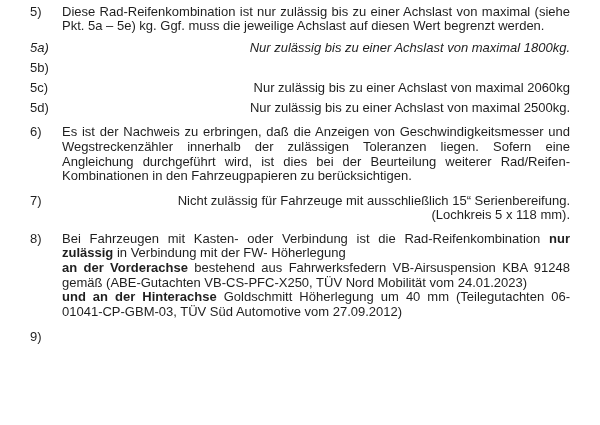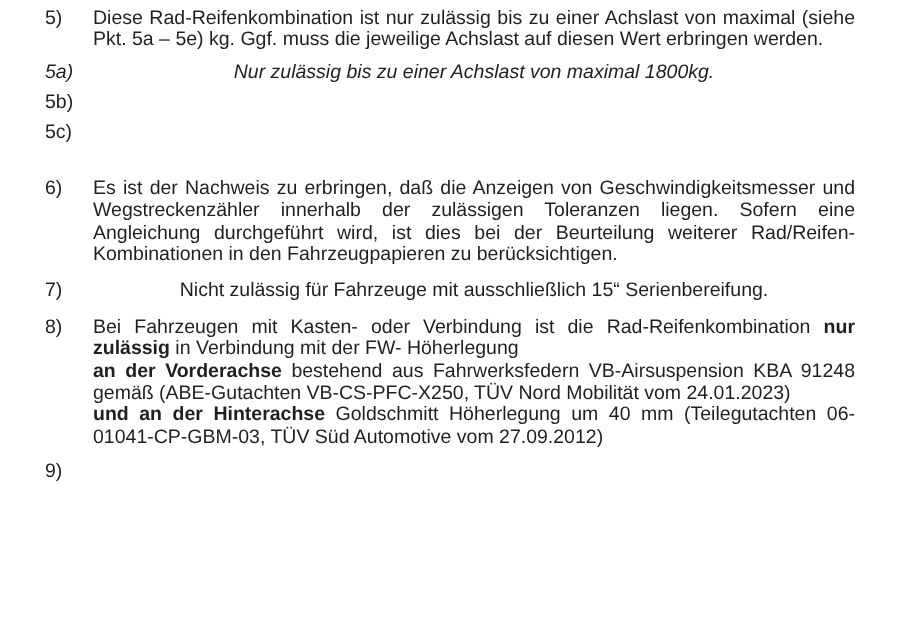--- a/index.html
+++ b/index.html
@@ -24,68 +24,78 @@
     display: flex;
     align-items: flex-start;
   }
   .num {
     flex: 0 0 32px;
     width: 32px;
   }
   .body {
     width: 508px;
   }
-  .para { text-align: center; }
+  .para { text-align: right; }
   .para.justify { text-align: justify; }
   .para b { font-weight: bold; }
 
   
   .item:nth-child(1) { margin-bottom: 7.5px; }
   .item:nth-child(2) { margin-bottom: 5.3px; font-style: italic; }
   .item:nth-child(3) { margin-bottom: 5.3px; }
-  .item:nth-child(4) { margin-bottom: 22px; }
+  .item:nth-child(4) { margin-bottom: 5px; }
   .item:nth-child(5) { margin-bottom: 9.5px; }
   .item:nth-child(6) { margin-bottom: 9.5px; }
   .item:nth-child(7) { margin-bottom: 8.5px; }
   .item:nth-child(8) { margin-bottom: 10.5px; }
   .item:nth-child(9) { margin-bottom: 0; }
 </style>
 </head>
 <body>
 
 <div class="doc">
   <div id="doc-list">
       <div class="item">
         <div class="num">5)</div>
         <div class="body">
-          <div class="para justify"><span>Diese Rad-Reifenkombination ist nur zulässig bis zu einer Achslast von maximal (siehe Pkt. 5a – 5e) kg. Ggf. muss die jeweilige Achslast auf diesen Wert erbringen werden.</span></div>
+          <div class="para justify"><span>Diese Rad-Reifenkombination ist nur zulässig bis zu einer Achslast von maximal (siehe Pkt. 5a – 5e) kg. Ggf. muss die jeweilige Achslast auf diesen Wert begrenzt werden.</span></div>
         </div>
       </div>
       <div class="item">
         <div class="num">5a)</div>
         <div class="body">
           <div class="para"><span>Nur zulässig bis zu einer Achslast von maximal 1800kg.</span></div>
         </div>
       </div>
       <div class="item">
         <div class="num">5b)</div>
       </div>
       <div class="item">
         <div class="num">5c)</div>
+        <div class="body">
+          <div class="para"><span>Nur zulässig bis zu einer Achslast von maximal 2060kg</span></div>
+        </div>
+      </div>
+      <div class="item">
+        <div class="num">5d)</div>
+        <div class="body">
+          <div class="para"><span>Nur zulässig bis zu einer Achslast von maximal 2500kg.</span></div>
+        </div>
       </div>
       <div class="item">
         <div class="num">6)</div>
         <div class="body">
           <div class="para justify"><span>Es ist der Nachweis zu erbringen, daß die Anzeigen von Geschwindigkeitsmesser und Wegstreckenzähler innerhalb der zulässigen Toleranzen liegen. Sofern eine Angleichung durchgeführt wird, ist dies bei der Beurteilung weiterer Rad/Reifen-Kombinationen in den Fahrzeugpapieren zu berücksichtigen.</span></div>
         </div>
       </div>
       <div class="item">
         <div class="num">7)</div>
         <div class="body">
           <div class="para"><span>Nicht zulässig für Fahrzeuge mit ausschließlich 15“ Serienbereifung.</span></div>
+          <div class="para"><span>(Lochkreis 5 x 118 mm).</span></div>
         </div>
       </div>
       <div class="item">
         <div class="num">8)</div>
         <div class="body">
           <div class="para justify"><span>Bei Fahrzeugen mit Kasten- oder Verbindung ist die Rad-Reifenkombination </span><b>nur zulässig</b><span> in Verbindung mit der FW- Höherlegung</span></div>
           <div class="para justify"><b>an der Vorderachse</b><span> bestehend aus Fahrwerksfedern VB-Airsuspension KBA 91248 gemäß (ABE-Gutachten VB-CS-PFC-X250, TÜV Nord Mobilität vom 24.01.2023)</span></div>
           <div class="para justify"><b>und an der Hinterachse</b><span> Goldschmitt Höherlegung um 40 mm (Teilegutachten 06-01041-CP-GBM-03, TÜV Süd Automotive vom 27.09.2012)</span></div>
         </div>
       </div>

